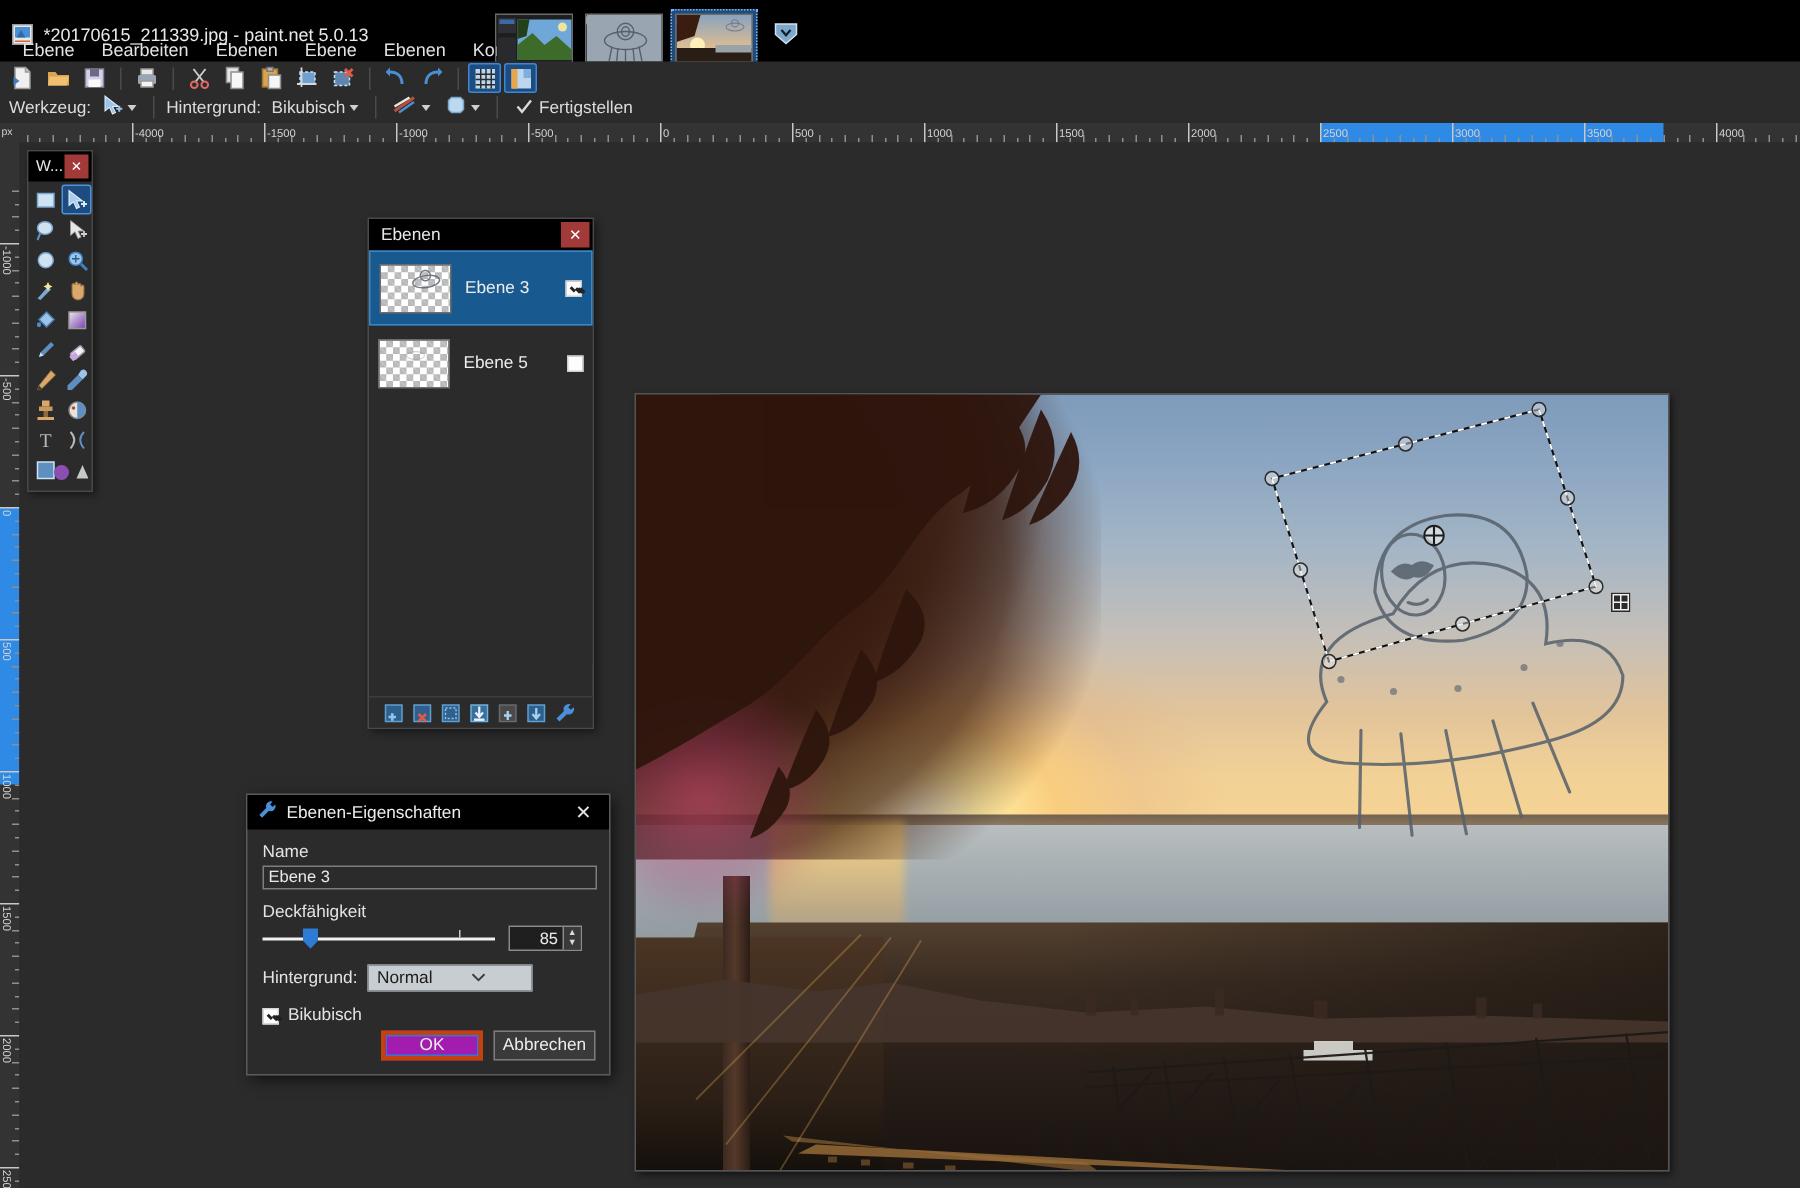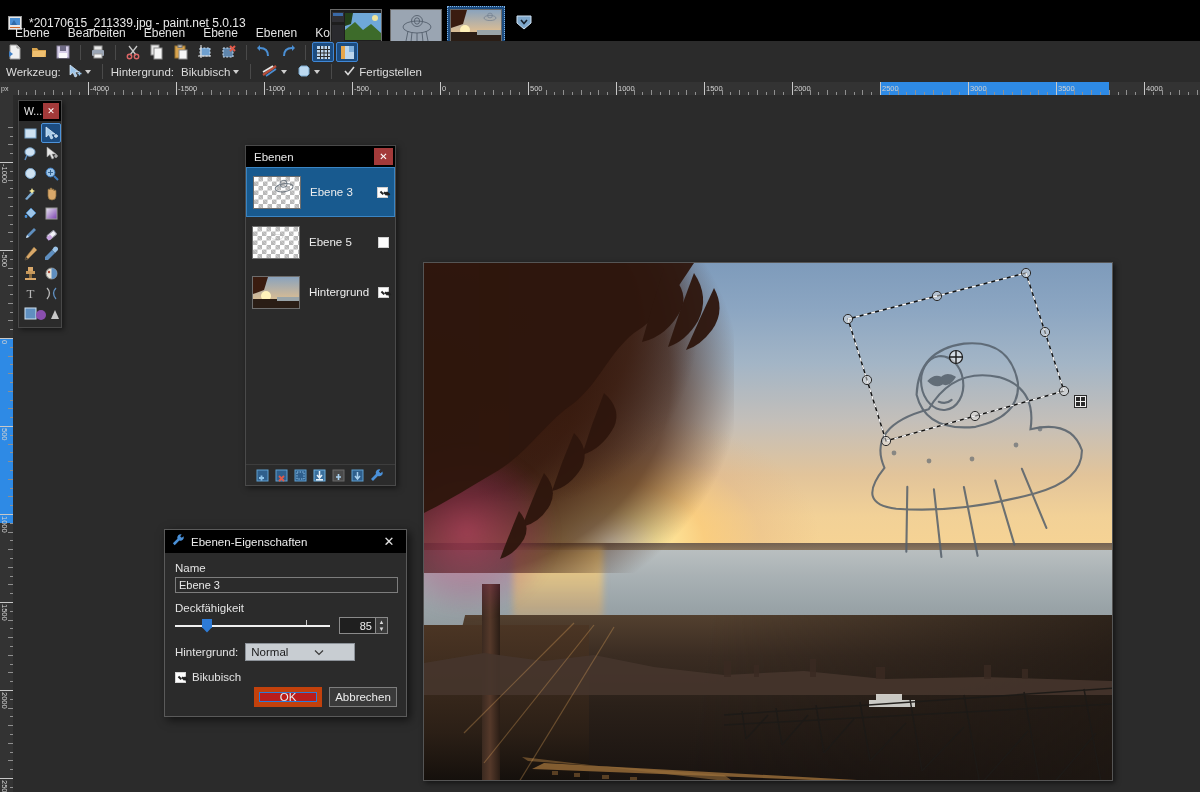--- a/index.html
+++ b/index.html
@@ -163,21 +163,21 @@
      font-size:11.5px; display:flex; align-items:center; padding:0 5px; }
   #mix-select span { flex:1 1 auto; }
   #vis-row { display:flex; align-items:center; gap:6px; margin-top:10px; }
   #vis-check { width:11px; height:11px; border:1px solid #d6d6d6; background:#fdfdfd; position:relative; }
   #vis-check::after { content:''; position:absolute; left:2px; top:4.5px; width:4px; height:1.6px; background:#222;
      transform:rotate(45deg); box-shadow:3px -2px 0 0 #222, 4px -3px 0 0 #222, 5px -4px 0 0 #222; }
   #vis-label { font-size:11.5px; color:#e3e3e3; }
   #dlg-buttons { position:absolute; right:9px; bottom:9px; display:flex; gap:7px; }
   .dlg-btn { width:68px; height:20px; font-size:11.5px; color:#ededed; background:#3a3a3a; border:1px solid #7d7d7d;
      display:flex; align-items:center; justify-content:center; }
-  .dlg-btn.primary { background:#b91c1c; border:5px solid #c2410c; box-shadow:inset 0 0 0 1px #2e7bd6; }
+  .dlg-btn.primary { background:#a21caf; border:3px solid #c2410c; box-shadow:inset 0 0 0 1px #2e7bd6; }
 </style>
 </head>
 <body>
 
 <div id="app">
 
   <div id="titlebar">
     <div id="title-left">
       <span id="app-icon">
         <svg width="14" height="14" viewBox="0 0 14 14">
@@ -942,40 +942,20 @@
           <svg width="48" height="33" viewBox="0 0 48 33" style="position:absolute;left:0;top:0">
             <g fill="none" stroke="#9a9a9a" stroke-width="0.7" opacity="0.45">
               <ellipse cx="24" cy="10" rx="6" ry="2.6"></ellipse>
             </g>
           </svg>
         </div>
         <span class="layer-name">Ebene 5</span>
         <span class="layer-check"></span>
       </div>
 
-      <div class="layer-row">
-        <div class="layer-thumb" style="background:none;">
-          <svg width="48" height="33" viewBox="0 0 48 33" style="position:absolute;left:0;top:0">
-            <defs>
-                <linearGradient id="lsky" x1="0" y1="0" x2="0" y2="1">
-              <stop offset="0" stop-color="#8aa3bd"></stop>
-                  <stop offset="0.55" stop-color="#cbb79a"></stop>
-                  <stop offset="1" stop-color="#f0cd8e"></stop>
-                </linearGradient>
-              </defs>
-            <rect width="48" height="33" fill="url(#lsky)"></rect>
-            <path d="M0 0 L15 0 L11 13 L0 17 Z" fill="#3a1c10"></path>
-            <circle cx="13" cy="19" r="5" fill="#fff2bb"></circle>
-            <rect x="0" y="22" width="48" height="11" fill="#2a1d15"></rect>
-            <rect x="24" y="20" width="24" height="4" fill="#9aa4a8"></rect>
-          </svg>
-        </div>
-        <span class="layer-name">Hintergrund</span>
-        <span class="layer-check on"></span>
-      </div>
     </div>
 
     <div id="layers-toolbar">
       <div class="lbtn">
         <svg width="15" height="15" viewBox="0 0 15 15">
             <rect x="2" y="2" width="11" height="11" fill="#2f5f8c" stroke="#5f9fd0"></rect>
             <path d="M4 10 h5 M6.5 7.5 v5" stroke="#8fc4ea" stroke-width="1.8"></path>
           </svg>
         </div>
       <div class="lbtn">

